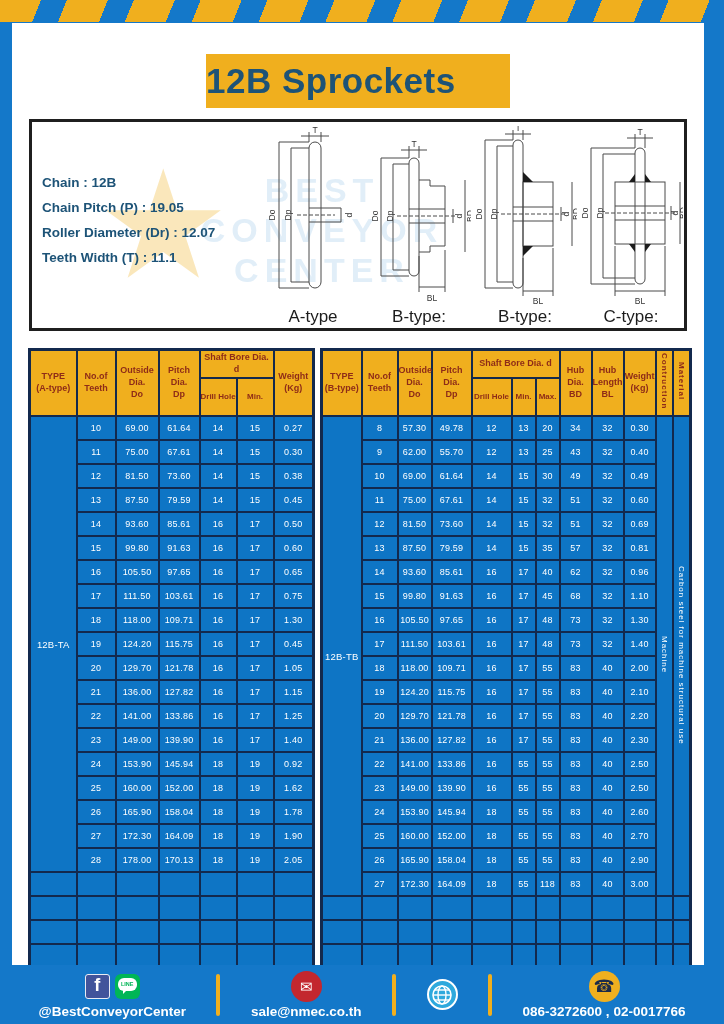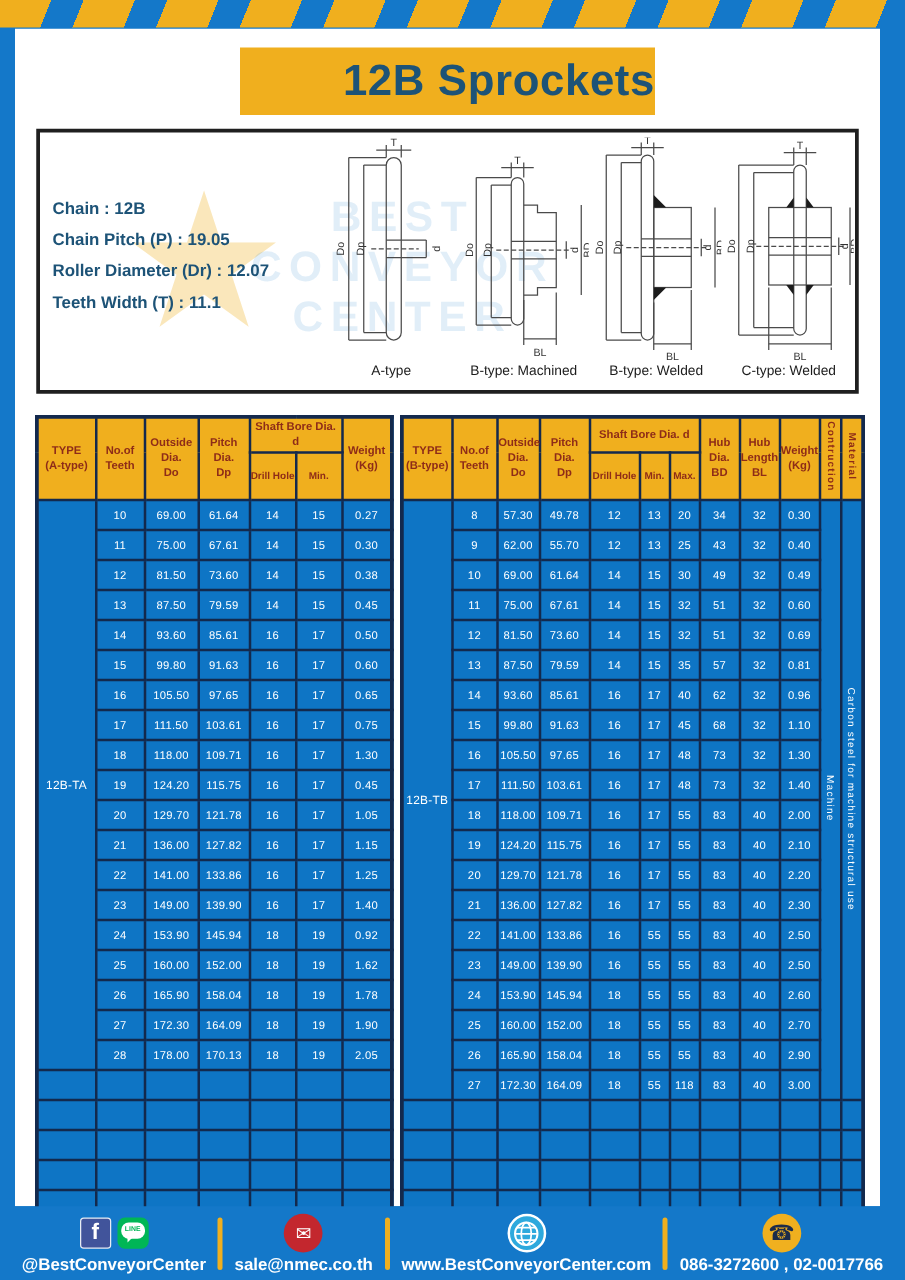--- a/index.html
+++ b/index.html
@@ -7,41 +7,41 @@
         font-family:"Liberation Sans",sans-serif;overflow:hidden;}
 
   
   .stripes{position:absolute;top:0;left:0;right:0;height:22px;
            background:repeating-linear-gradient(112deg,#f0af1e 0 38px,#1478c9 38px 62px);}
 
   
   .panel{position:absolute;top:23px;left:12px;right:20px;bottom:59px;background:#ffffff;}
 
   
-  .title-banner{margin:15px auto 0;width:332px;height:54px;background:#f0af1e;
-                display:flex;align-items:center;justify-content:flex-end;}
+  .title-banner{margin:31px auto 0;width:304px;height:54px;background:#f0af1e;
+                display:flex;align-items:center;justify-content:flex-start;}
   .title-banner .title{font-size:35px;font-weight:700;color:#1d5377;letter-spacing:.5px;}
 
   
   .spec-box{margin:11px 17px 0 17px;height:206px;border:3px solid #1f1f1f;
             display:flex;position:relative;background:#fff;overflow:hidden;}
   .spec-text{width:252px;padding:48px 0 0 10px;position:relative;z-index:2;}
   .spec-line{font-size:13.5px;font-weight:700;color:#1d5377;line-height:25px;white-space:nowrap;}
   .diagrams{flex:1;position:relative;display:flex;justify-content:space-evenly;
             align-items:flex-start;padding-top:4px;}
   .watermark{position:absolute;inset:0;z-index:0;pointer-events:none;}
   .wm-star{position:absolute;left:64px;top:28px;font-size:150px;color:rgba(240,175,30,.30);line-height:1;}
   .wm-text{position:absolute;left:150px;top:48px;width:280px;text-align:center;
            font-weight:700;font-size:34px;letter-spacing:6px;color:rgba(20,120,201,.13);line-height:40px;}
   .figure{position:relative;z-index:1;width:106px;text-align:center;}
   .fig-svg{display:block;margin:0 auto;}
   .fig-svg line,.fig-svg rect,.fig-svg path,.fig-svg polyline{stroke:#4a4a4a;fill:none;stroke-width:1;}
   .fig-svg .solid{fill:#1c1c1c;stroke:none;}
   .fig-svg text{fill:#333;font-size:8.5px;stroke:none;font-family:"Liberation Sans",sans-serif;}
-  .figure-caption{font-size:11px;color:#1c1c1c;margin-top:1px;}
+  .figure-caption{font-size:17px;color:#1c1c1c;margin-top:1px;}
 
   
   .tables-row{display:flex;gap:5px;margin:17px 0 0 16px;align-items:flex-start;}
   table.data-table{border-collapse:collapse;table-layout:fixed;background:#0e75c5;
                    border:3px solid #13294d;}
   .data-table th,.data-table td{border:2px solid #13294d;padding:0;text-align:center;vertical-align:middle;}
   .data-table th{background:#f0af1e;color:#8e2c18;font-weight:700;font-size:9px;
                  line-height:1.3;white-space:pre-line;}
   .data-table thead tr.h1 th{height:26px;}
   .data-table thead tr.h2 th{height:36px;font-size:8px;white-space:nowrap;}
@@ -838,21 +838,20 @@
         <div class="circle-icon globe-icon">
           <svg width="24" height="24" viewBox="0 0 24 24">
             <circle cx="12" cy="12" r="9" fill="none" stroke="#fff" stroke-width="1.6"></circle>
             <ellipse cx="12" cy="12" rx="4" ry="9" fill="none" stroke="#fff" stroke-width="1.4"></ellipse>
             <line x1="3" y1="12" x2="21" y2="12" stroke="#fff" stroke-width="1.4"></line>
             <line x1="4.5" y1="7" x2="19.5" y2="7" stroke="#fff" stroke-width="1.4"></line>
             <line x1="4.5" y1="17" x2="19.5" y2="17" stroke="#fff" stroke-width="1.4"></line>
           </svg>
         </div>
       </div>
-      <div class="f-label">www.BestConveyorCenter.com</div>
     </div>
     <div class="divider"></div>
     <div class="f-group">
       <div class="f-icons">
         <div class="circle-icon phone-icon">☎</div>
       </div>
       <div class="f-label">086-3272600 , 02-0017766</div>
     </div>
   </div>
 </div>

